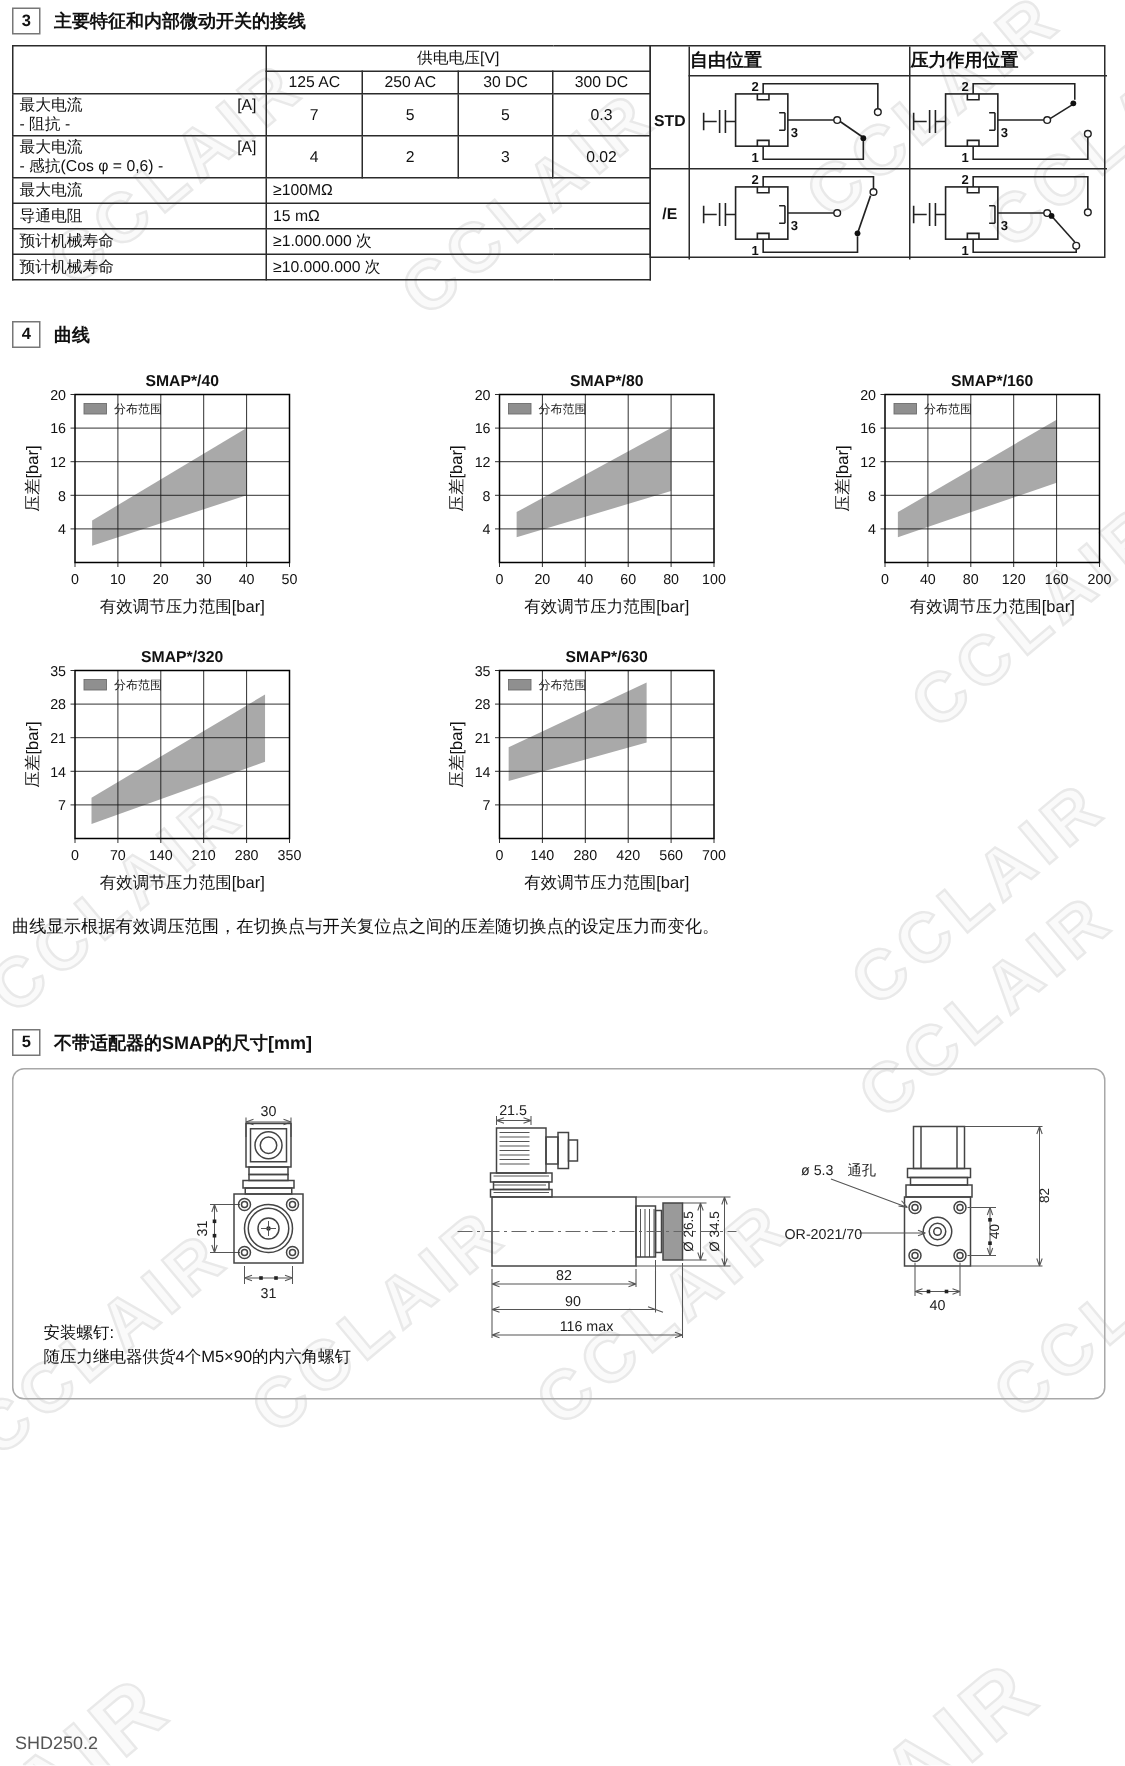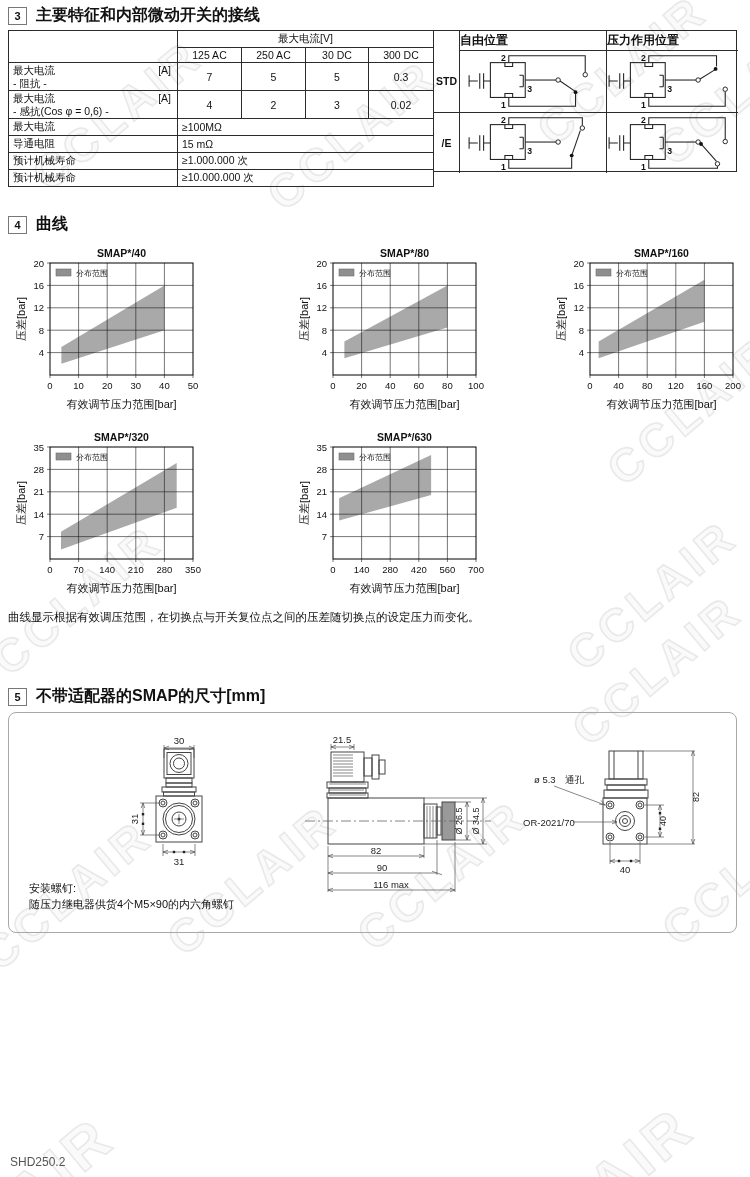--- a/index.html
+++ b/index.html
@@ -4,21 +4,21 @@
 <style>
   html,body{margin:0;padding:0;background:#fff;}
   #page{position:relative;width:750px;height:1177px;background:#fff;overflow:hidden;
         font-family:"Liberation Sans",sans-serif;color:#111;border-right:1px solid #ddd;}
   .wm{position:absolute;z-index:0;font-weight:bold;letter-spacing:5px;
       color:rgba(0,0,0,0.02);-webkit-text-stroke:1.6px #e9e9e9;
       transform:rotate(-40deg);white-space:nowrap;}
   .sech{position:absolute;display:flex;align-items:center;gap:9px;z-index:1;}
   .num{width:17px;height:16px;border:1px solid #777;display:flex;align-items:center;
        justify-content:center;font-weight:bold;font-size:11px;}
-  .ttl{font-weight:bold;font-size:16px;}
+  .ttl{font-weight:bold;font-size:12px;}
   table.spec{position:absolute;left:8px;top:30px;border-collapse:collapse;table-layout:fixed;z-index:1;}
   table.spec td{border:1px solid #2b2b2b;font-size:10.5px;padding:1px 4px;vertical-align:middle;}
   td.c{text-align:center;}
   .lw{display:flex;justify-content:space-between;align-items:flex-start;line-height:1.2;}
   .unit{padding-right:2px;}
   .swtbl{position:absolute;left:433px;top:30px;width:304px;height:142px;
          border:1px solid #2b2b2b;z-index:1;box-sizing:border-box;}
   .swtbl .vl,.swtbl .hl{position:absolute;background:#2b2b2b;}
   .swhdr{position:absolute;top:0;height:19px;line-height:19px;text-align:left;
          font-weight:bold;font-size:12px;}
@@ -77,21 +77,21 @@
     <colgroup>
         <col style="width:169px">
         <col style="width:64px">
         <col style="width:64px">
         <col style="width:63px">
         <col style="width:65px">
       </colgroup>
     <tbody>
         <tr style="height:14px">
       <td rowspan="2"></td>
-      <td class="c" colspan="4">最大电流[V]</td>
+      <td class="c" colspan="4">供电电压[V]</td>
     </tr>
     <tr style="height:14px">
       <td class="c">125 AC</td>
       <td class="c">250 AC</td>
       <td class="c">30 DC</td>
       <td class="c">300 DC</td>
     </tr>
     <tr style="height:26px">
       <td>
         <div class="lw">

